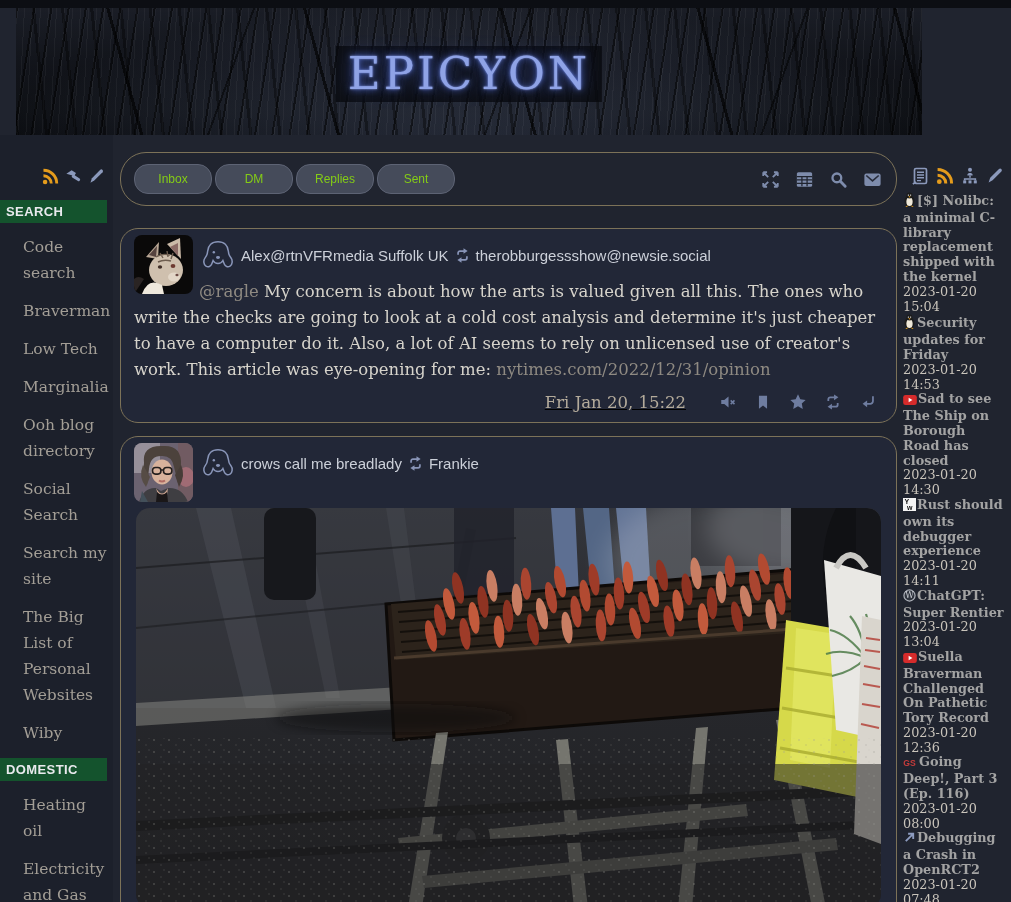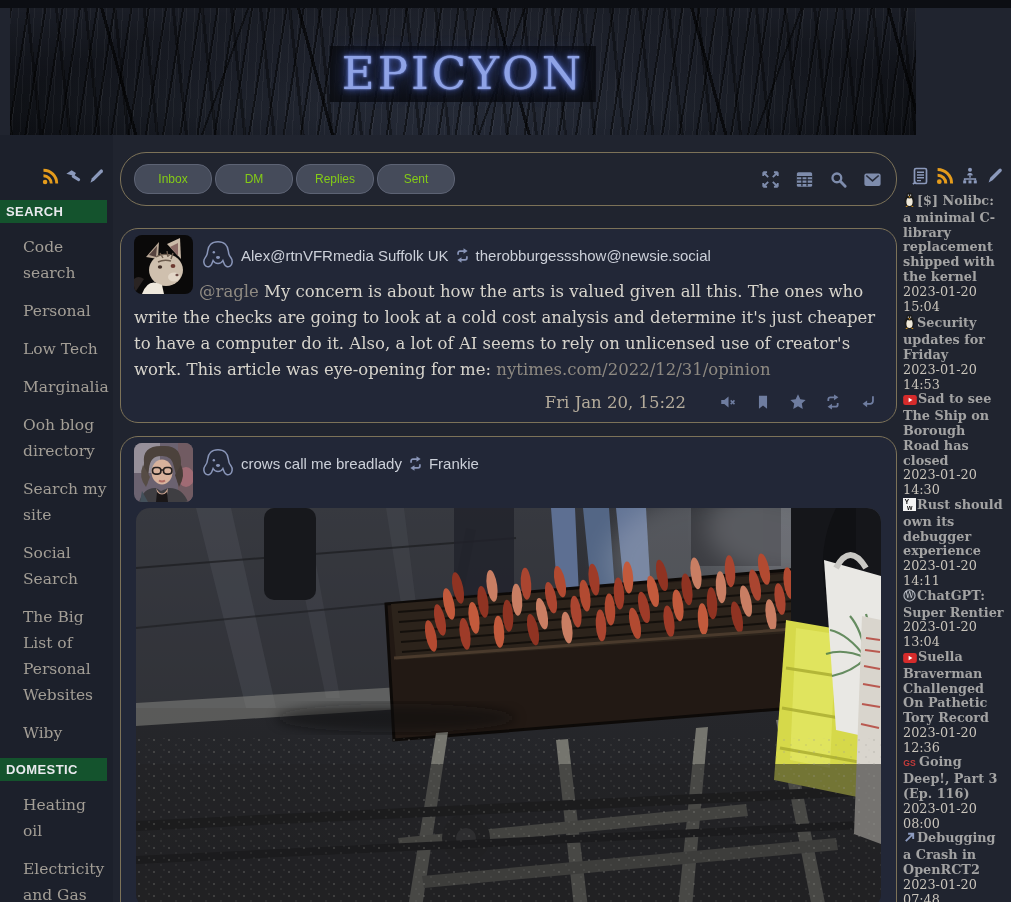--- a/index.html
+++ b/index.html
@@ -4,21 +4,21 @@
 <style>
   html,body{margin:0;padding:0;}
   body{
     width:1011px;height:902px;position:relative;overflow:hidden;
     background:#20242f;
     font-family:"DejaVu Serif",serif;
   }
   
   .top-strip{position:absolute;left:0;top:0;width:1011px;height:8px;background:#0c0e13;}
   .banner{
-    position:absolute;left:10px;top:8px;width:906px;height:127px;overflow:hidden;cursor:pointer;
+    position:absolute;left:16px;top:8px;width:906px;height:127px;overflow:hidden;cursor:pointer;
     background:
       repeating-linear-gradient(99deg, rgba(0,0,0,.50) 0 2px, rgba(255,255,255,.03) 2px 3px, transparent 3px 17px),
       repeating-linear-gradient(84deg, rgba(0,0,0,.38) 0 3px, transparent 3px 29px),
       repeating-linear-gradient(93deg, rgba(255,255,255,.045) 0 1px, transparent 1px 8px),
       radial-gradient(ellipse at 50% 120%, rgba(90,100,130,.25), rgba(0,0,0,.55) 75%),
       linear-gradient(180deg,#3a4154 0%,#272c3a 45%,#20252f 80%,#171b24 100%);
   }
   .banner::after{ 
     content:"";position:absolute;inset:0;
     background:
@@ -73,21 +73,21 @@
   .avatar svg{display:block;}
   .name-row{line-height:42px;white-space:nowrap;}
   .name-row .dog{vertical-align:-13px;margin-right:4px;}
   .name-row .boost{vertical-align:-3px;margin:0 5px;}
   .name-row a{color:#ccd0d9;text-decoration:none;font-family:"Liberation Sans",sans-serif;font-size:15px;cursor:pointer;}
   .post-body{
     margin:2px 0 0 0;color:#d6d3cb;font-size:16.5px;line-height:26px;
   }
   .post-body .mention{color:#8f8a82;}
   .post-body .plink{color:#8f8a82;cursor:pointer;}
-  .post-footer{text-align:right;margin-top:10px;padding-right:6px;white-space:nowrap;}
+  .post-footer{text-align:right;margin-top:10px;padding-right:6px;white-space:nowrap;text-decoration:underline;}
   .post-footer .pdate{color:#b4ab9b;font-size:16.5px;margin-right:16px;}
   .post-footer .ic{width:18px;height:18px;vertical-align:-3px;margin-left:17px;cursor:pointer;}
   .photo{
     width:745px;height:400px;margin:16px auto 0 auto;border-radius:14px;overflow:hidden;cursor:pointer;
   }
   
   .rc-icons{display:flex;justify-content:flex-end;gap:5px;padding:14px 2px 6px 0;}
   .rc-icons .ic{width:20px;height:20px;display:block;cursor:pointer;}
   .newswire{font-size:12.8px;line-height:14.8px;padding-right:2px;word-wrap:break-word;}
   .nw-ic{display:inline-block;vertical-align:-2px;margin-right:1px;}
@@ -122,26 +122,26 @@
     <span class="ic">
       <svg viewBox="0 0 20 20" width="19" height="19">
           <path d="M3.6 16.6 L5.2 11.8 L14 3 a1.7 1.7 0 0 1 2.4 2.4 L7.6 14.2 Z" fill="#8b99bb"></path>
         </svg>
     </span>
   </div>
   <div id="sidebar-sections">
       <div class="side-heading">SEARCH</div>
       <div class="side-links">
         <a>Code search</a>
-        <a>Personal</a>
+        <a>Braverman</a>
         <a>Low Tech</a>
         <a>Marginalia</a>
         <a>Ooh blog directory</a>
+        <a>Social Search</a>
         <a>Search my site</a>
-        <a>Social Search</a>
         <a>The Big List of Personal Websites</a>
         <a>Wiby</a>
       </div>
       <div class="side-heading">DOMESTIC</div>
       <div class="side-links">
         <a>Heating oil</a>
         <a>Electricity and Gas</a>
       </div>
       <div class="side-heading">HEALTH</div>
       <div class="side-links">

